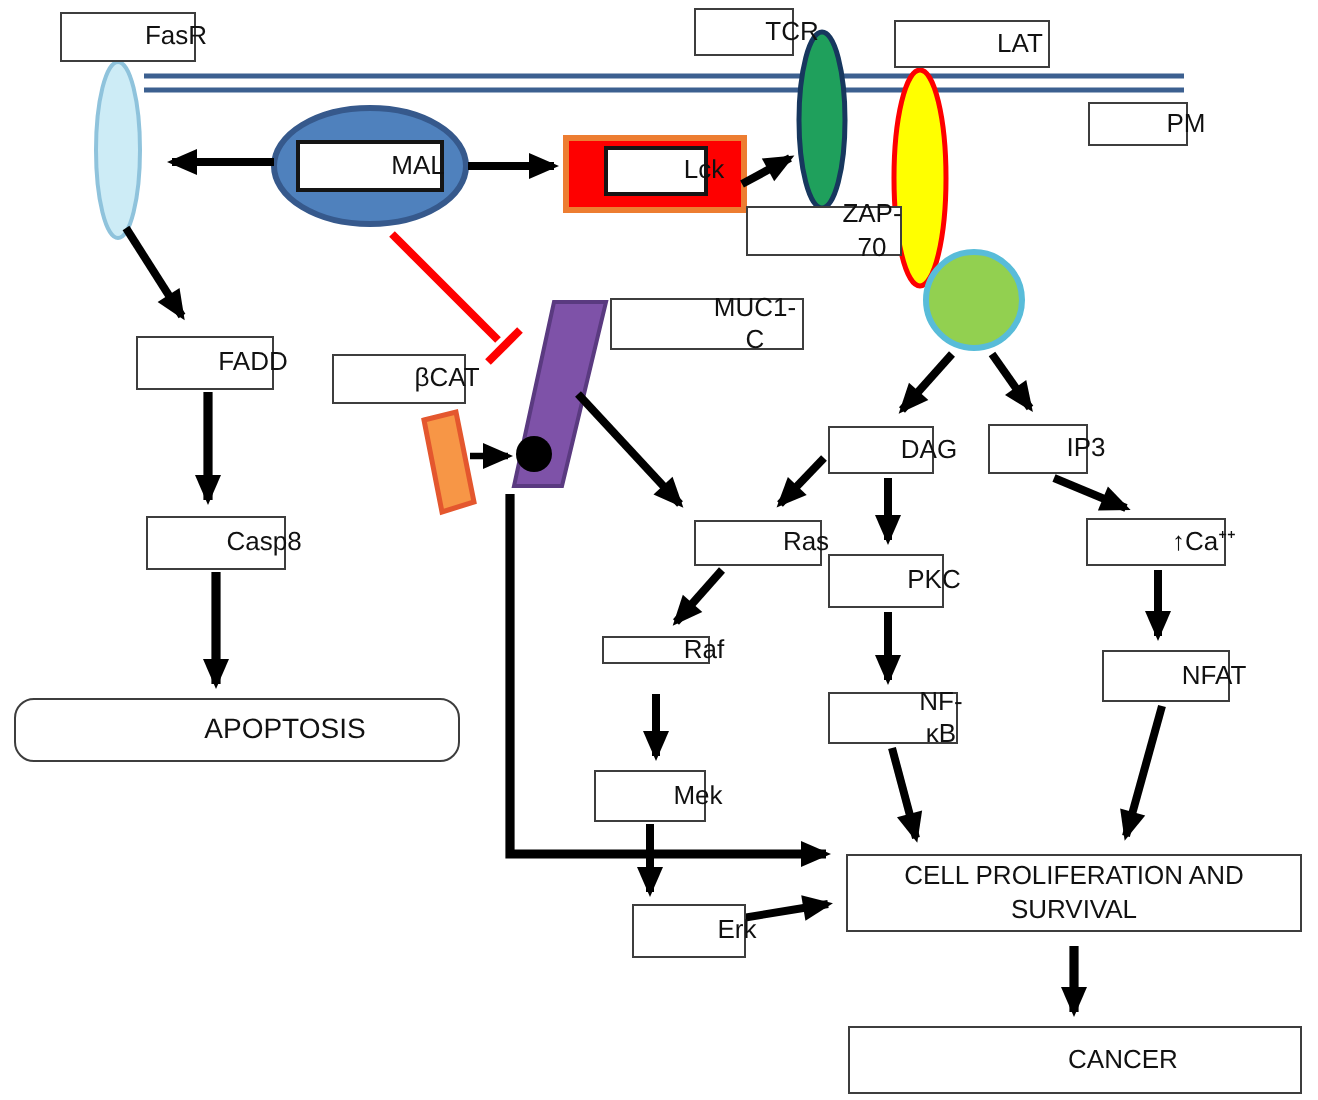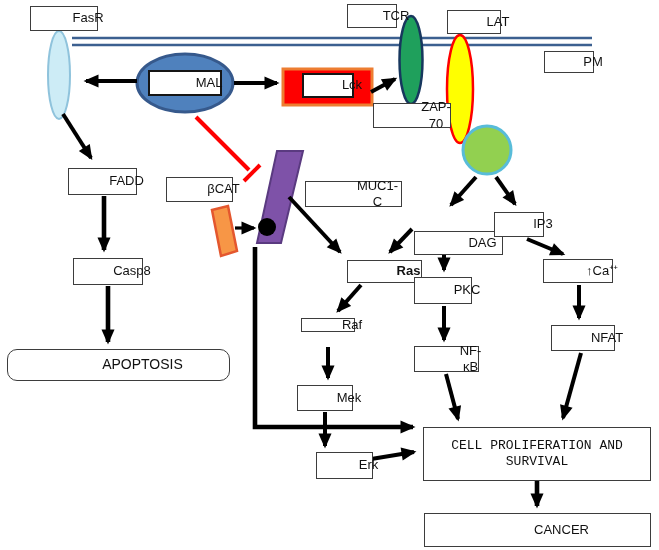--- a/index.html
+++ b/index.html
@@ -81,36 +81,36 @@
     <path class="arrow thick" d="M537,473 L537,506"></path>
 
     <line class="inhibit" x1="196" y1="117" x2="249" y2="170"></line>
     <line class="inhibit" x1="244" y1="181" x2="260" y2="165"></line>
 
     <circle class="dot" cx="267" cy="227" r="9"></circle>
   </svg>
 
   <div class="nbox" style="left:30px;top:6px;width:68px;height:25px;">FasR</div>
   <div class="nbox" style="left:347px;top:4px;width:50px;height:24px;">TCR</div>
-  <div class="nbox" style="left:447px;top:10px;width:54px;height:24px;">LAT</div>
+  <div class="nbox" style="left:447px;top:10px;width:78px;height:24px;">LAT</div>
   <div class="nbox" style="left:544px;top:51px;width:47px;height:22px;">PM</div>
   <div class="nbox bold-border" style="left:148px;top:70px;width:74px;height:26px;">MAL</div>
   <div class="nbox bold-border" style="left:302px;top:73px;width:48px;height:25px;">Lck</div>
   <div class="nbox" style="left:373px;top:103px;width:78px;height:25px;">ZAP-70</div>
-  <div class="nbox" style="left:305px;top:149px;width:97px;height:26px;margin-top:32px;">MUC1-C</div>
+  <div class="nbox" style="left:305px;top:149px;width:97px;height:26px;">MUC1-C</div>
   <div class="nbox" style="left:166px;top:177px;width:67px;height:25px;">βCAT</div>
   <div class="nbox" style="left:68px;top:168px;width:69px;height:27px;">FADD</div>
   <div class="nbox" style="left:73px;top:258px;width:70px;height:27px;">Casp8</div>
   <div class="nbox" style="left:7px;top:349px;width:223px;height:32px;font-size:14px;border-radius:10px;">APOPTOSIS</div>
-  <div class="nbox" style="left:414px;top:213px;width:89px;height:24px;margin-top:18px;">DAG</div>
+  <div class="nbox" style="left:414px;top:213px;width:53px;height:24px;">DAG</div>
   <div class="nbox" style="left:494px;top:212px;width:49px;height:25px;">IP3</div>
-  <div class="nbox" style="left:347px;top:260px;width:75px;height:23px;font-weight:bold;">Ras</div>
+  <div class="nbox" style="left:347px;top:260px;width:64px;height:23px;">Ras</div>
   <div class="nbox" style="left:414px;top:277px;width:58px;height:27px;">PKC</div>
   <div class="nbox" style="left:543px;top:259px;width:70px;height:24px;">↑Ca⁺⁺</div>
   <div class="nbox" style="left:414px;top:346px;width:65px;height:26px;">NF-κB</div>
   <div class="nbox" style="left:551px;top:325px;width:64px;height:26px;">NFAT</div>
   <div class="nbox" style="left:301px;top:318px;width:54px;height:14px;">Raf</div>
   <div class="nbox" style="left:297px;top:385px;width:56px;height:26px;">Mek</div>
   <div class="nbox" style="left:298px;top:452px;width:57px;height:27px;margin-left:18px;">Erk</div>
-  <div class="nbox" style="left:423px;top:427px;width:228px;height:54px;padding:4px 14px;font-family:Liberation Mono, monospace;">CELL PROLIFERATION AND SURVIVAL</div>
+  <div class="nbox" style="left:423px;top:427px;width:228px;height:39px;padding:4px 14px;">CELL PROLIFERATION AND SURVIVAL</div>
   <div class="nbox" style="left:424px;top:513px;width:227px;height:34px;">CANCER</div>
 
 </div>
 
 </body></html>

